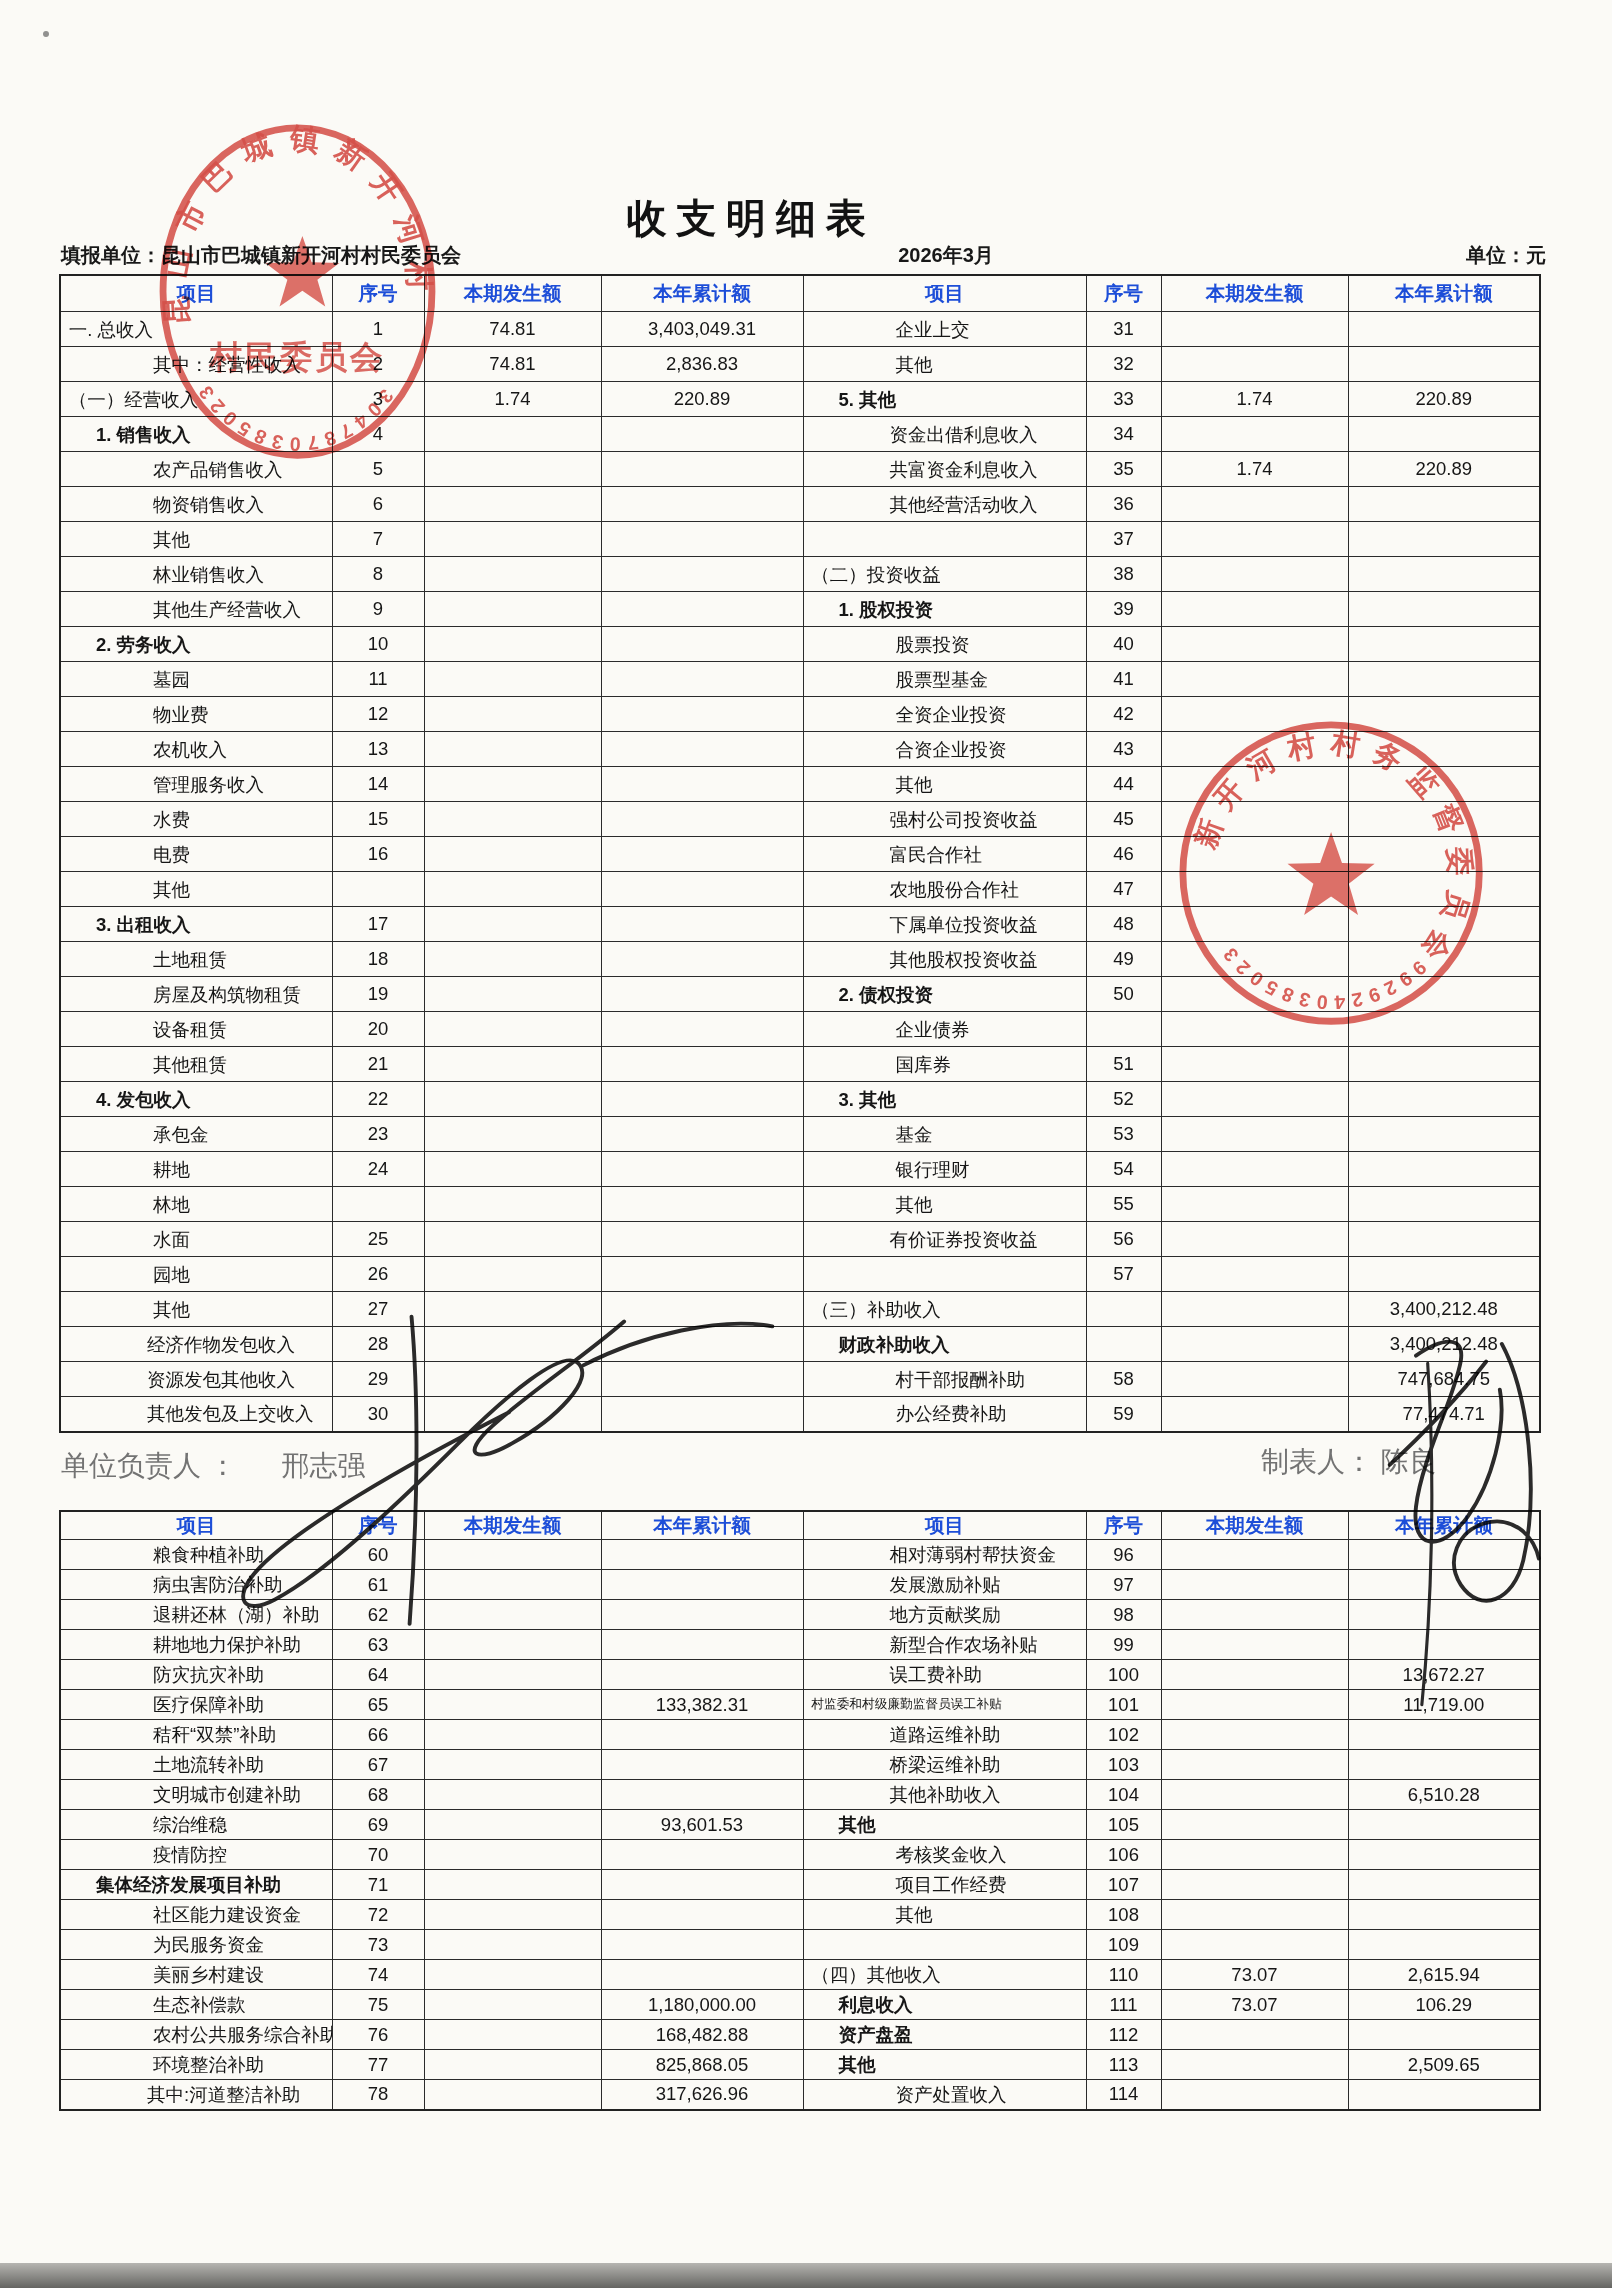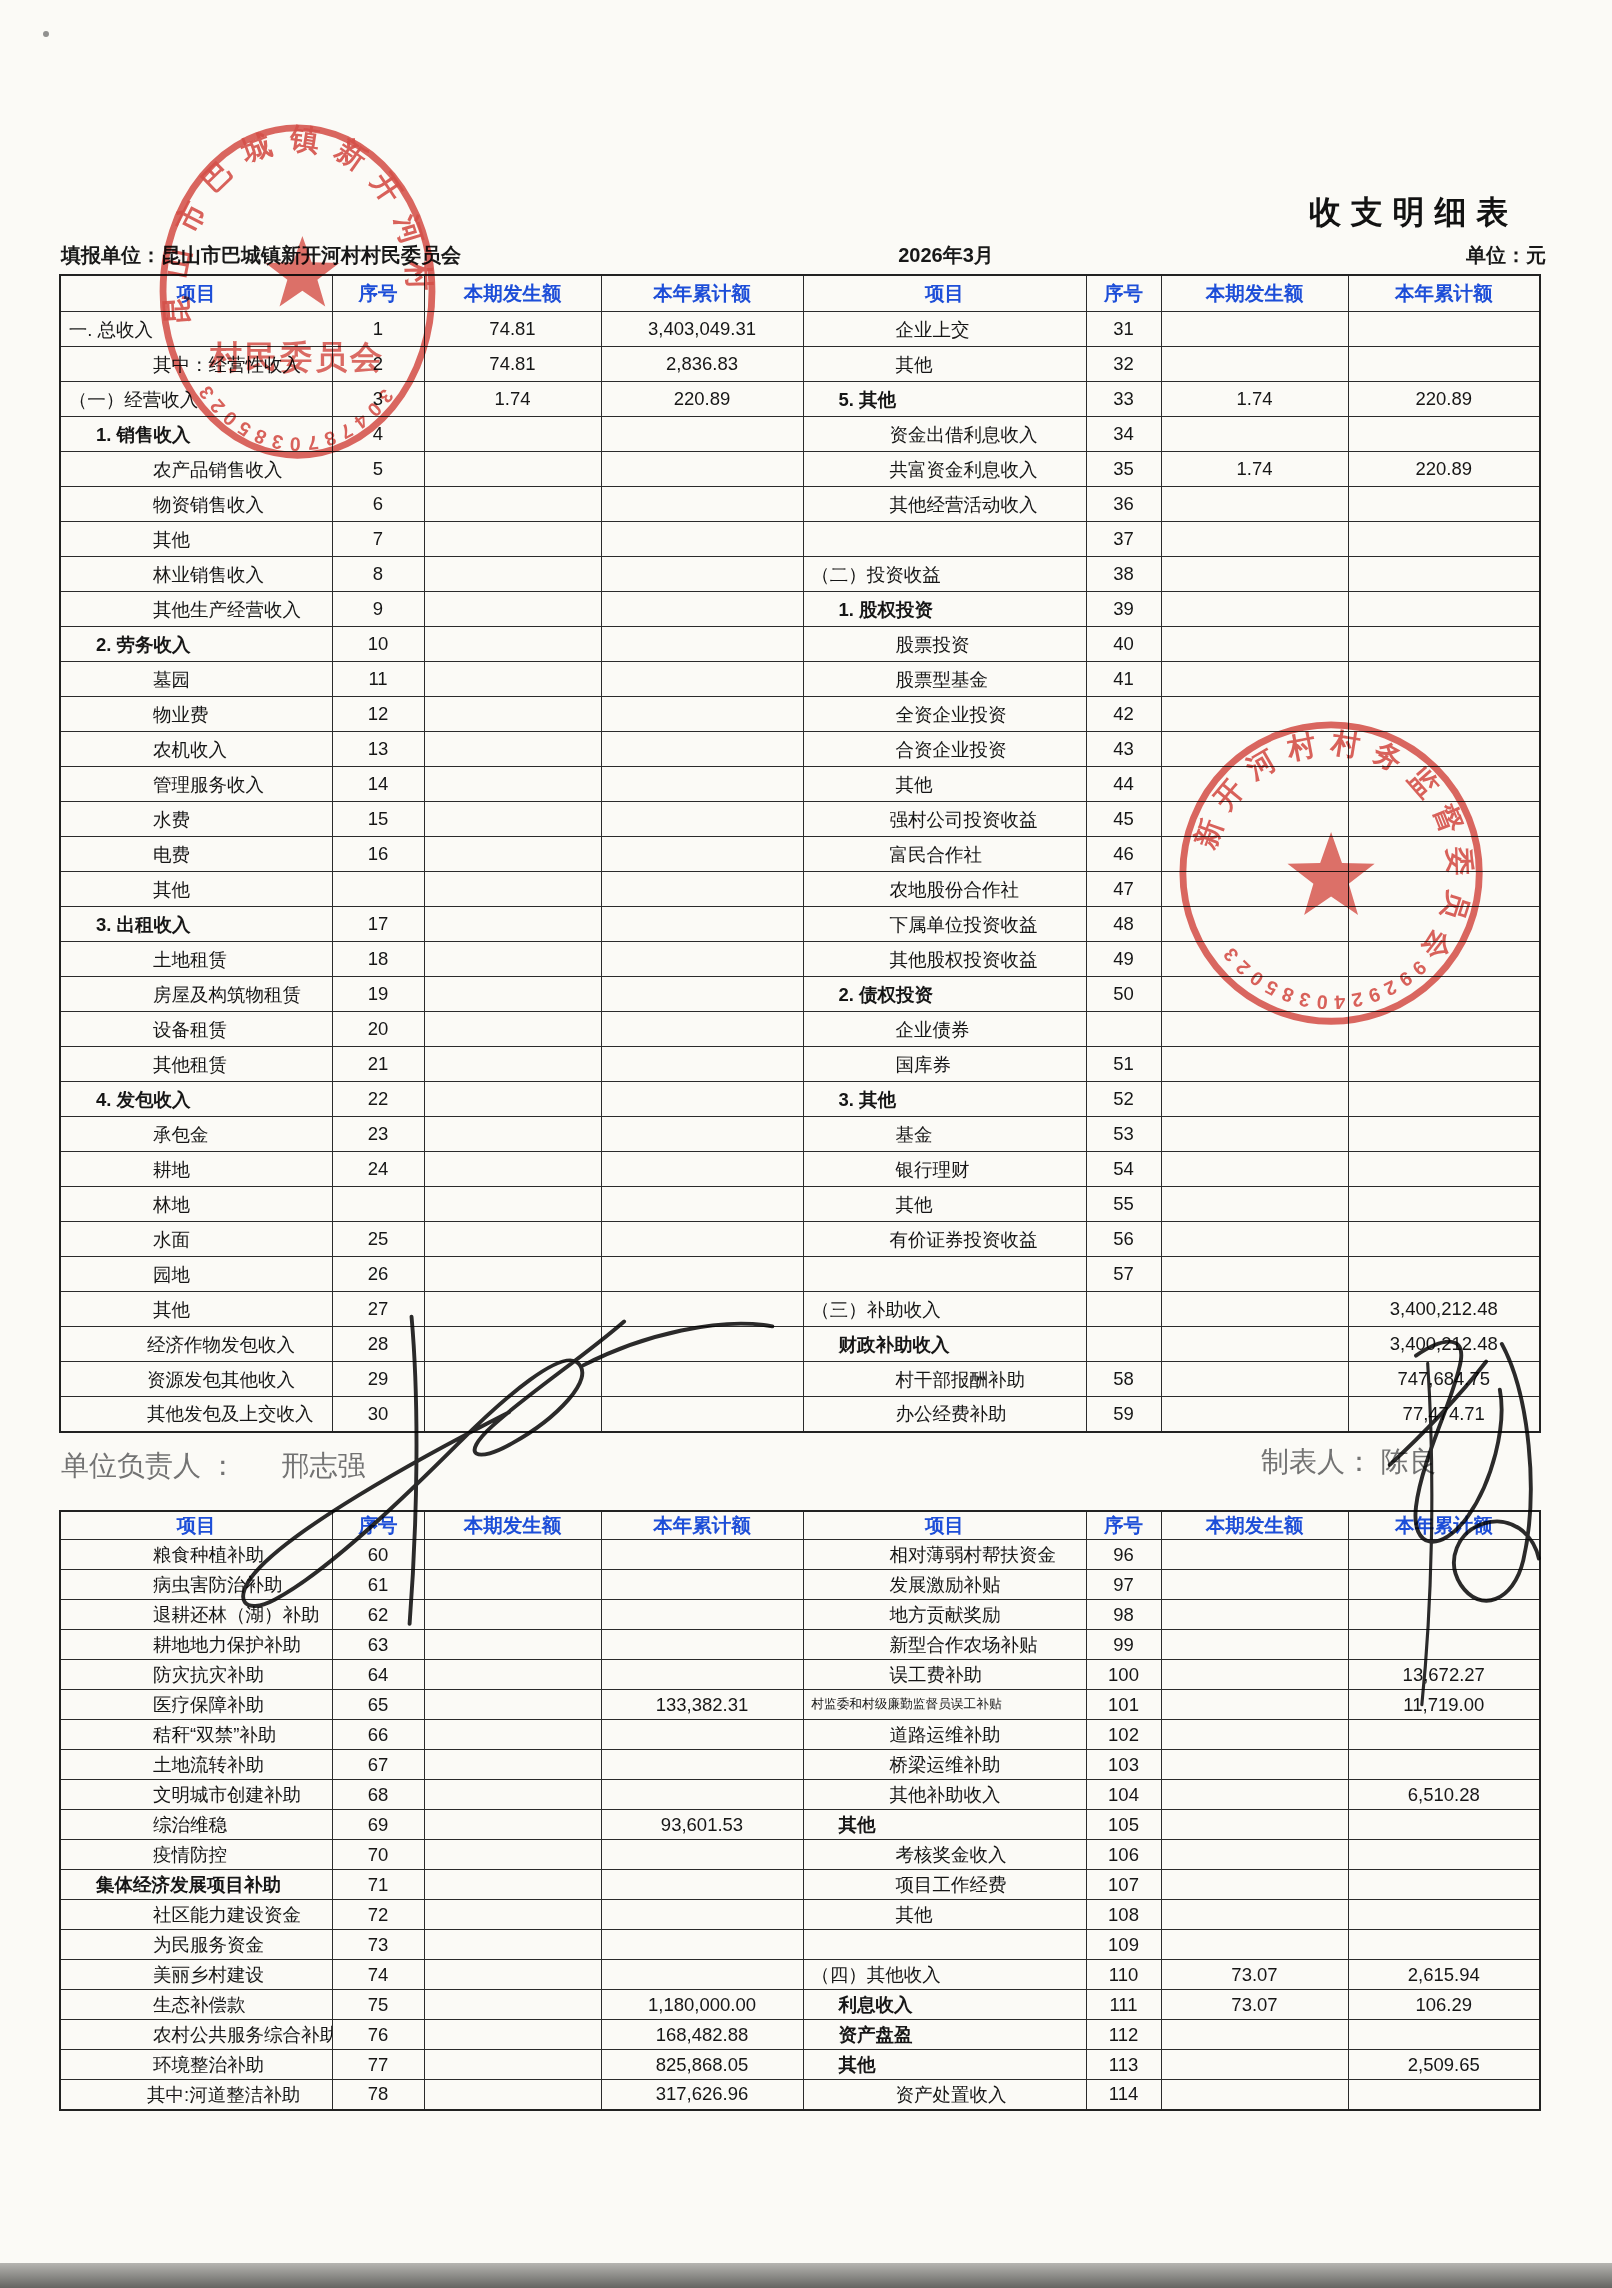--- a/index.html
+++ b/index.html
@@ -1,19 +1,19 @@
 <!DOCTYPE html>
 <html><head>
 <meta charset="utf-8">
 <style>
   html,body{margin:0;padding:0;background:#d9d9d6;}
   .page{position:relative;width:1612px;height:2289px;background:#fbfaf6;overflow:hidden;
         font-family:"Liberation Sans","DejaVu Sans",sans-serif;color:#161616;}
   .abs{position:absolute;}
-  .title{left:16px;top:191px;width:1502px;text-align:right;font-size:32px;font-weight:bold;
+  .title{left:0;top:191px;width:1502px;text-align:center;font-size:40px;font-weight:bold;
          letter-spacing:9.8px;color:#121212;}
   .infoline{top:242px;font-size:20px;font-weight:bold;color:#181818;white-space:nowrap;}
   table{border-collapse:collapse;table-layout:fixed;background:transparent;}
   #t1,#t2{position:absolute;left:59px;width:1479px;}
   #t1{top:274px;}
   #t2{top:1510px;}
   th,td{border:1.6px solid #2b2b2b;padding:0;overflow:hidden;white-space:nowrap;}
   table{border:2.4px solid #222;}
   th{font-size:19.5px;font-weight:bold;height:35px;text-align:center;color:#1d4ed8;}
   #t2 th{height:27px;}

